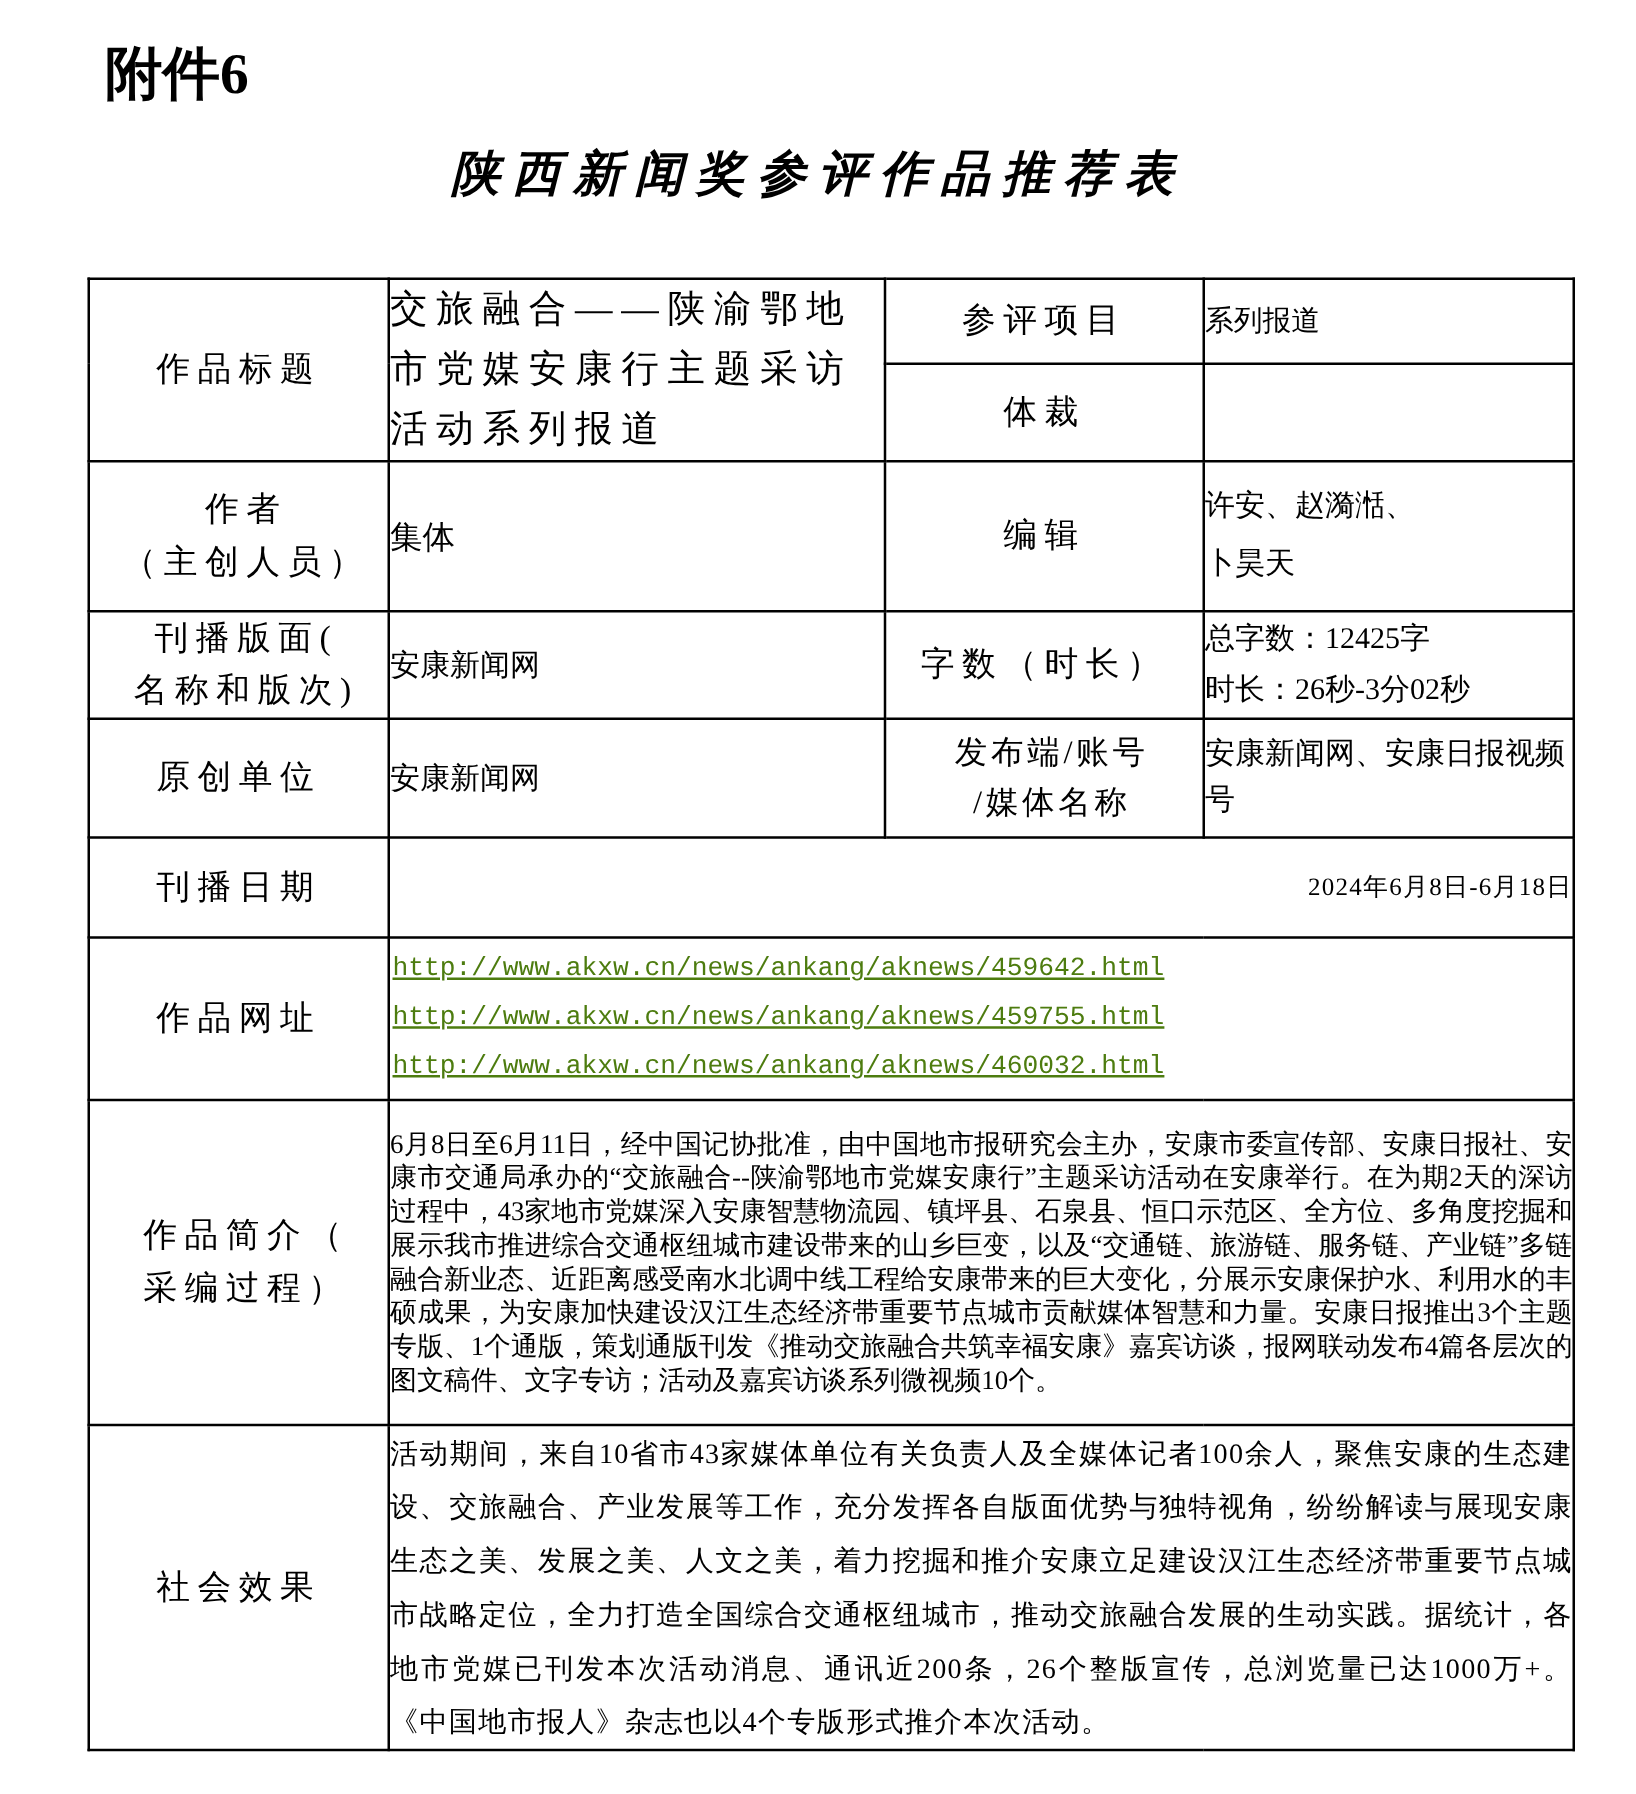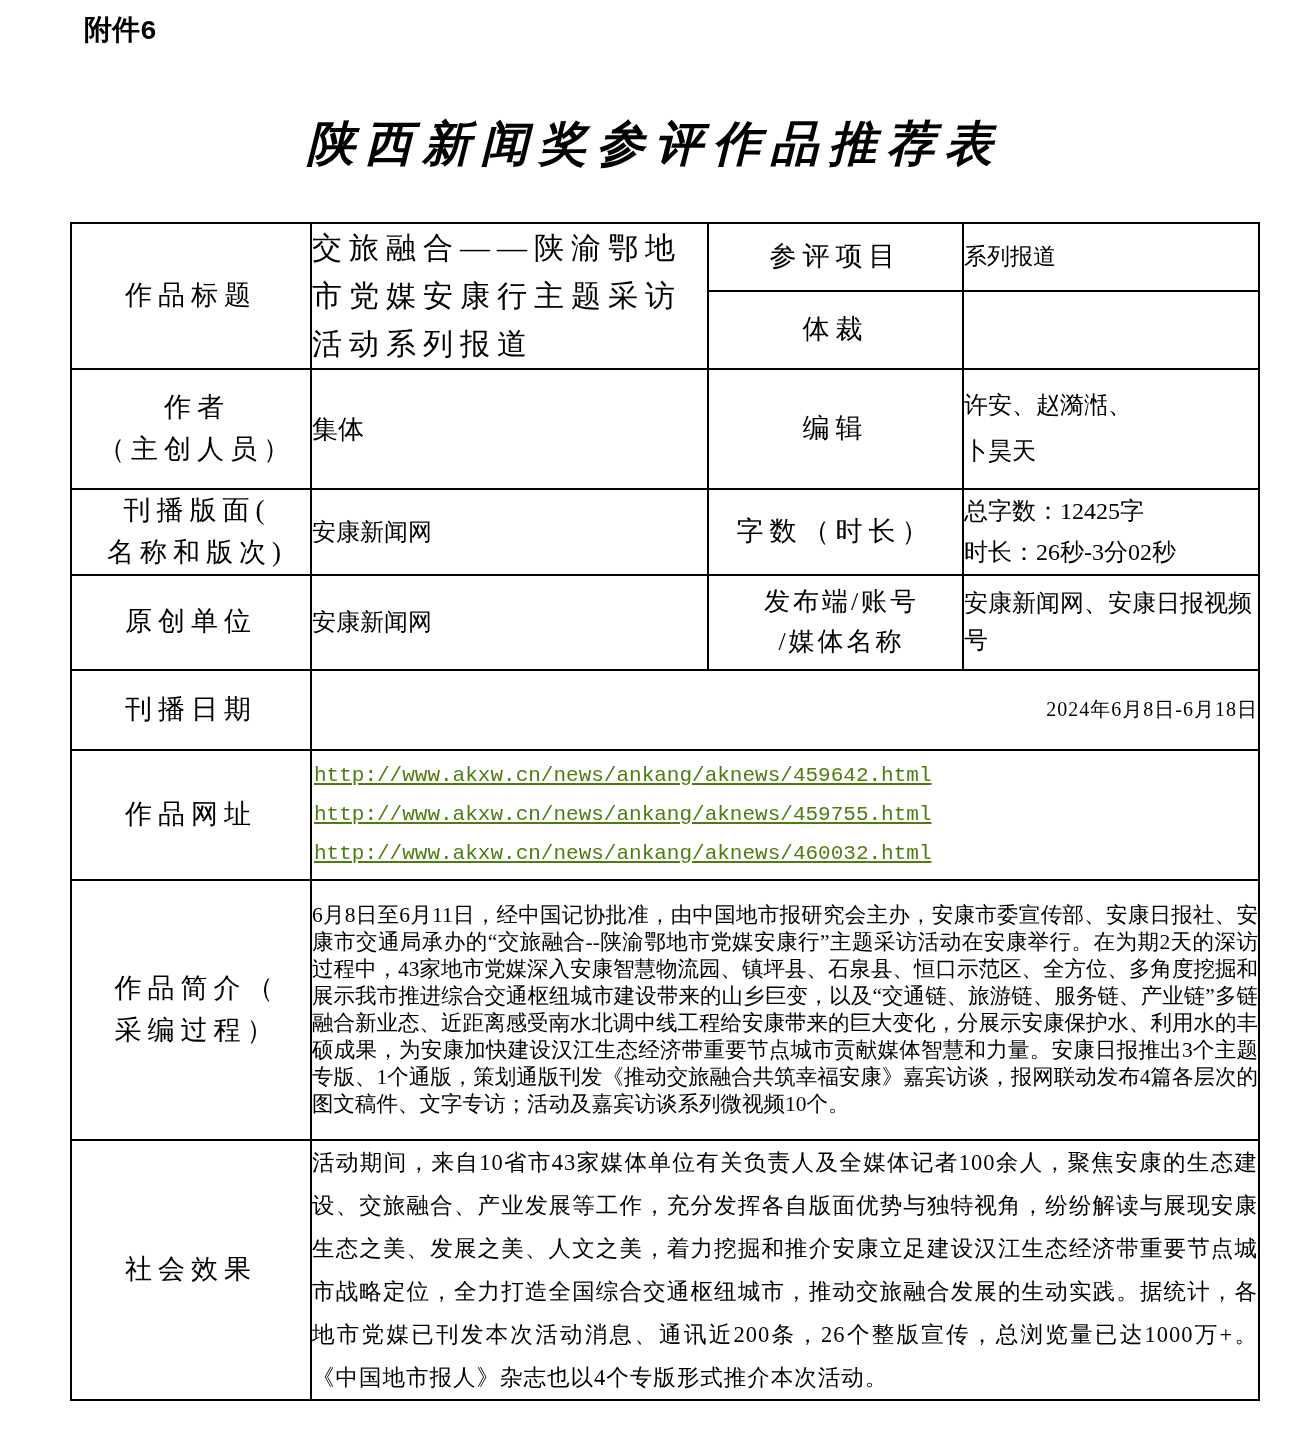--- a/index.html
+++ b/index.html
@@ -5,28 +5,28 @@
   html,body{margin:0;padding:0;background:#ffffff;}
   body{
     width:1309px;height:1435px;
     font-family:"Liberation Serif","DejaVu Serif",serif;
     color:#000;
     -webkit-font-smoothing:antialiased;
   }
   .page{position:relative;width:1309px;height:1435px;overflow:hidden;background:#fff;}
 
   .attachment{
-    position:absolute;left:84px;top:11px;
-    font-family:Liberation Mono, monospace;
-    font-weight:bold;font-size:28px;
+    position:absolute;left:84px;top:28px;
+    font-family:Liberation Serif, serif;
+    font-weight:bold;font-size:46px;
   }
   .doc-title{
     position:absolute;left:0;top:112px;width:100%;
     margin:0;text-align:center;
-    font-size:48px;font-weight:bold;font-style:italic;
+    font-size:39px;font-weight:bold;font-style:italic;
     letter-spacing:10px;
     font-family:"Liberation Serif","DejaVu Serif",serif;
   }
 
   table.rec{
     position:absolute;left:70px;top:222px;width:1188px;
     border-collapse:collapse;table-layout:fixed;
   }
   table.rec td{
     border:2px solid #000;

